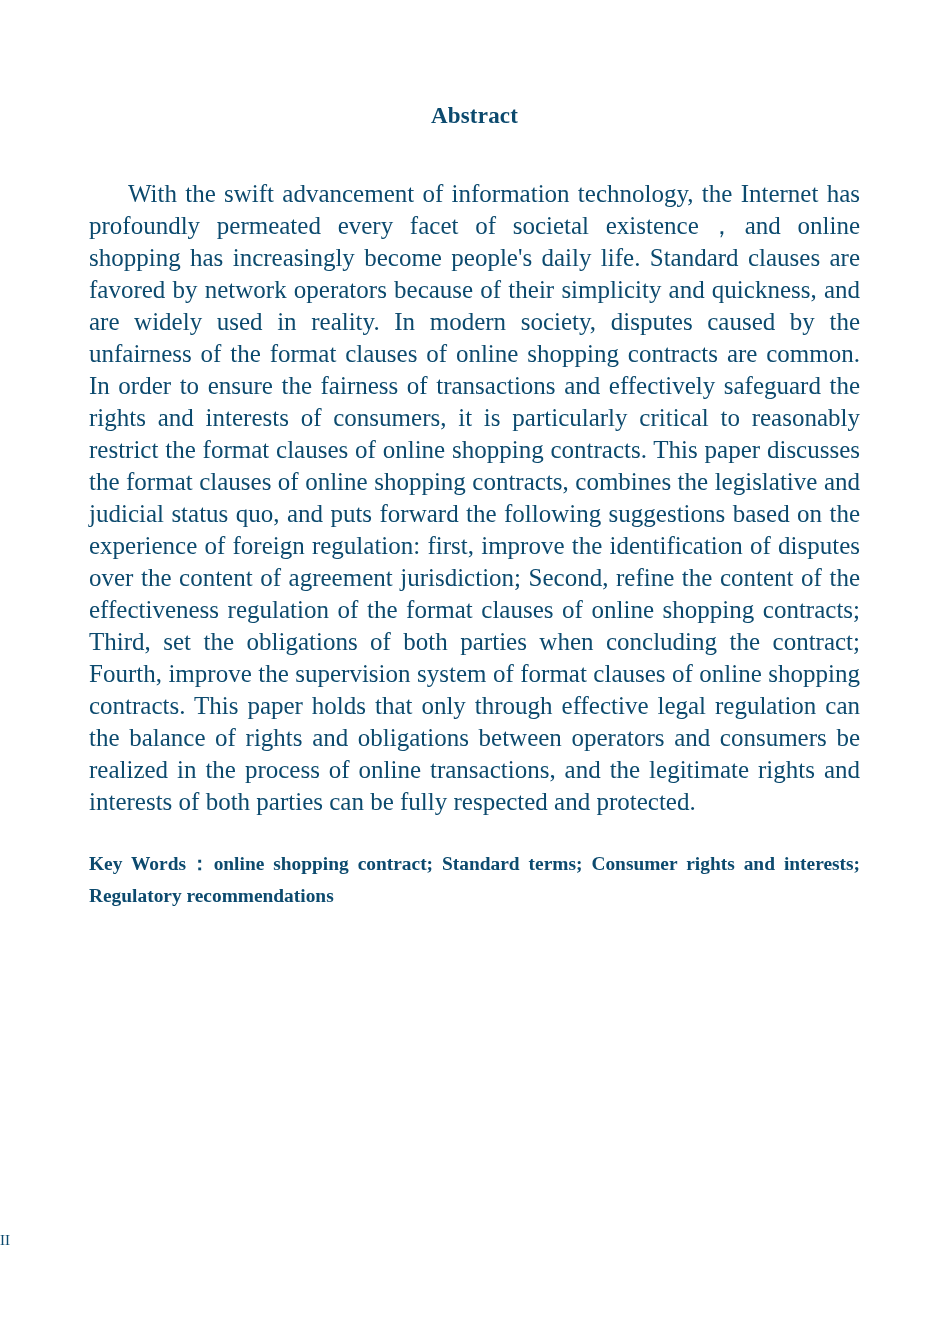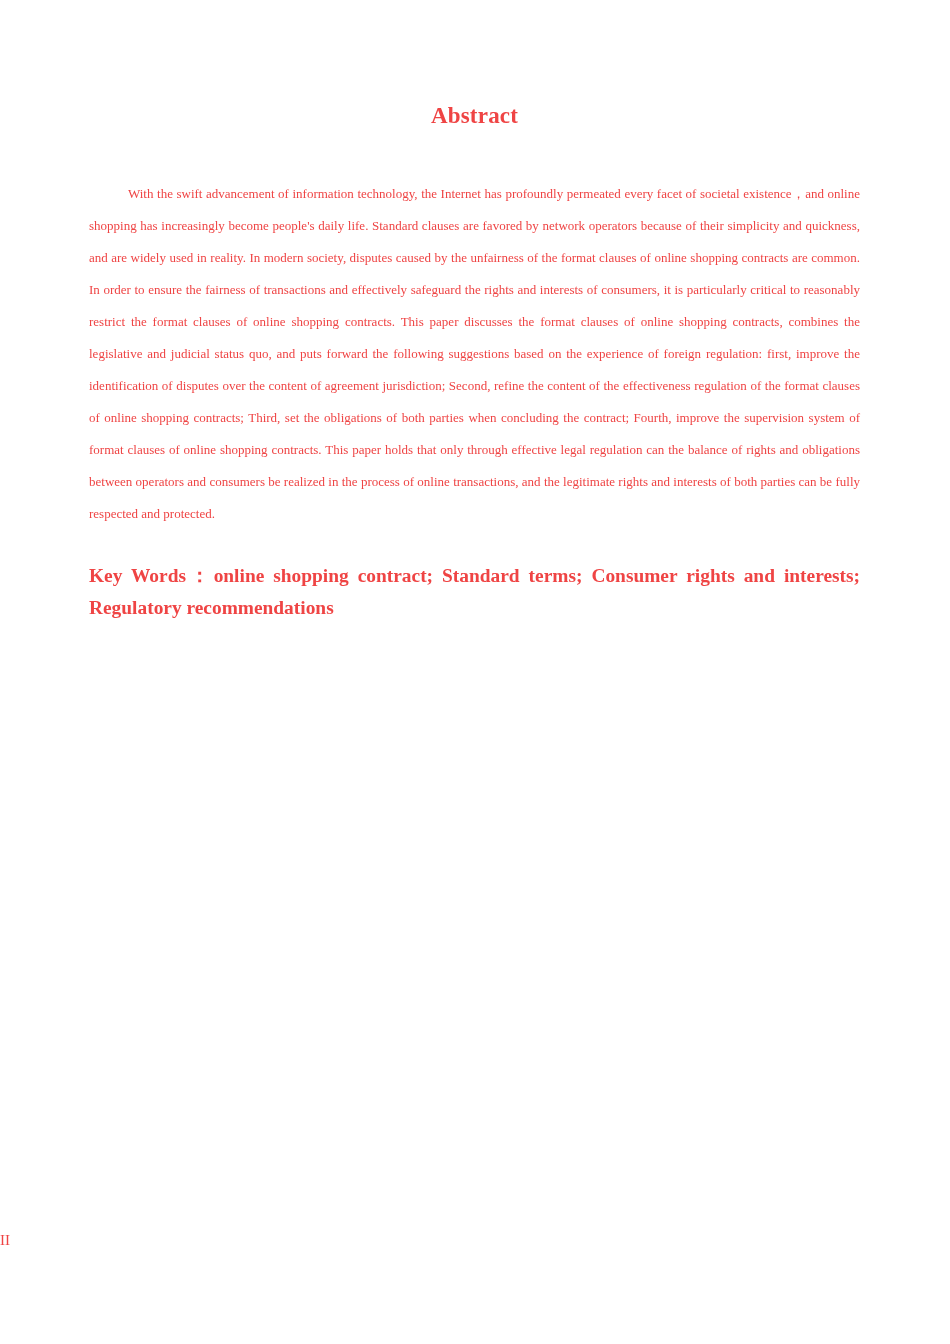--- a/index.html
+++ b/index.html
@@ -7,41 +7,41 @@
     padding: 0;
     background: #ffffff;
   }
   .page {
     position: relative;
     width: 950px;
     height: 1344px;
     background: #ffffff;
     overflow: hidden;
     font-family: "Liberation Serif", "DejaVu Serif", serif;
-    color: #ef4444;
+    color: #0c4a6e;
     box-sizing: border-box;
   }
   .content {
     position: absolute;
     left: 89px;
     top: 0;
     width: 771px;
   }
   .doc-title {
     font-size: 23px;
     font-weight: bold;
     text-align: center;
     margin: 0;
     padding-top: 103px;
     letter-spacing: 0.2px;
   }
   .abstract-body {
     margin: 0;
     padding-top: 49px;
-    font-size: 13px;
+    font-size: 25px;
     line-height: 32px;
     text-align: justify;
     text-justify: inter-word;
     text-indent: 39px;
     hyphens: none;
     word-spacing: 0px;
   }
   .keywords {
     margin: 0;
     padding-top: 30px;

